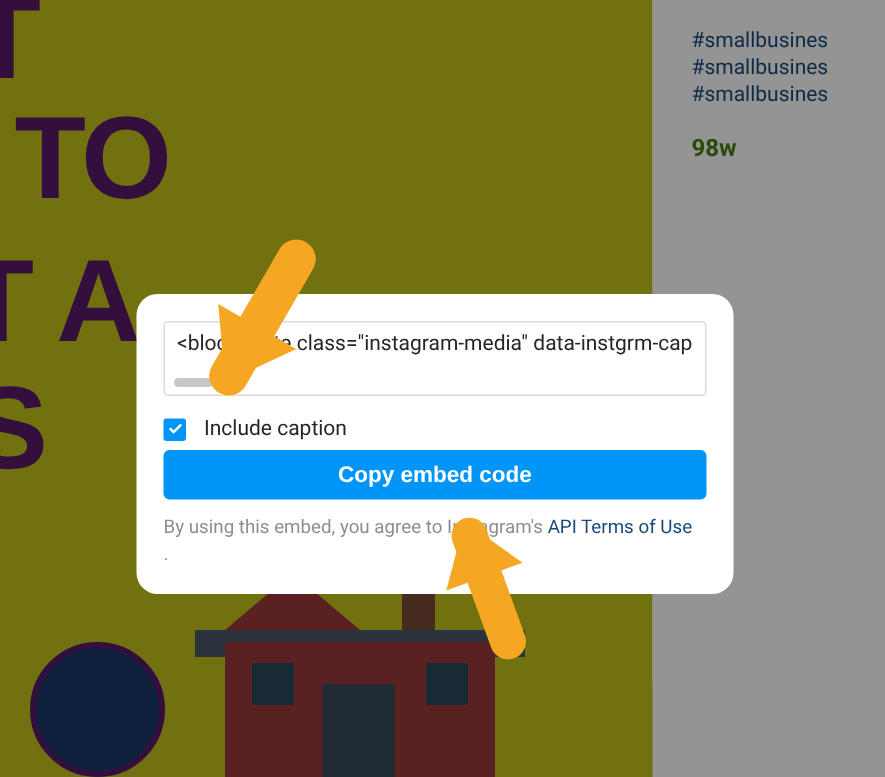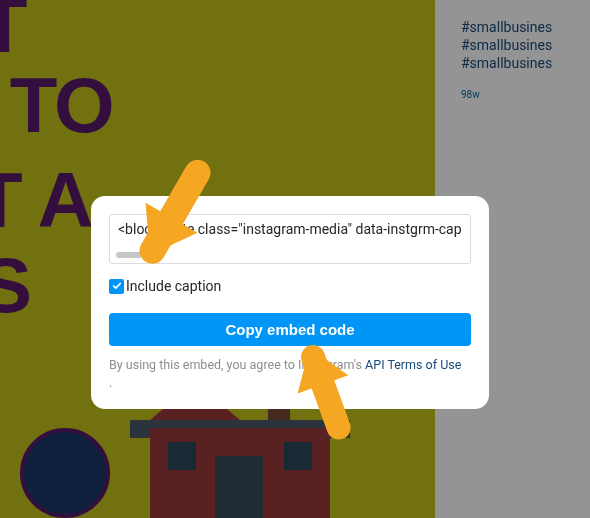--- a/index.html
+++ b/index.html
@@ -89,21 +89,21 @@
     .sidebar {
       position: absolute;
       right: 0; top: 0;
       width: 155px; height: 455px;
       background: #fff;
       padding-left: 26px;
       padding-top: 18px;
       font-size: 14px;
     }
     .hashtag { color: #1a4a7a; line-height: 1.3; }
-    .age { color: #0369a1; margin-top: 16px; font-size: 10px; }
+    .age { color: #4d7c0f; margin-top: 16px; font-size: 16px; font-weight: bold; }
     .dim-overlay {
       position: absolute;
       left: 0; top: 0; right: 0; bottom: 0;
       background: rgba(0,0,0,0.42);
     }
     .modal {
       position: absolute;
       left: 91px; top: 196px;
       width: 398px;
       background: #fff;
@@ -129,37 +129,37 @@
       position: absolute;
       bottom: 5px; left: 6px;
       width: 26px; height: 6px;
       background: #c7c7c7;
       border-radius: 3px;
     }
     .checkbox-row {
       margin-top: 14px;
       display: flex;
       align-items: center;
-      gap: 2px;
+      gap: 12px;
       color: #262626;
       font-size: 14px;
     }
     .checkbox {
       width: 15px; height: 15px;
       background: #0095f6;
       border-radius: 2px;
       display: flex;
       align-items: center;
       justify-content: center;
       color: #fff;
       font-size: 11px;
       font-weight: bold;
     }
     .copy-btn {
-      margin-top: 19px;
+      margin-top: 6px;
       width: 100%;
       background: #0095f6;
       border: none;
       border-radius: 4px;
       color: #fff;
       font-weight: 600;
       font-size: 15px;
       padding: 8px 0;
       cursor: pointer;
     }

